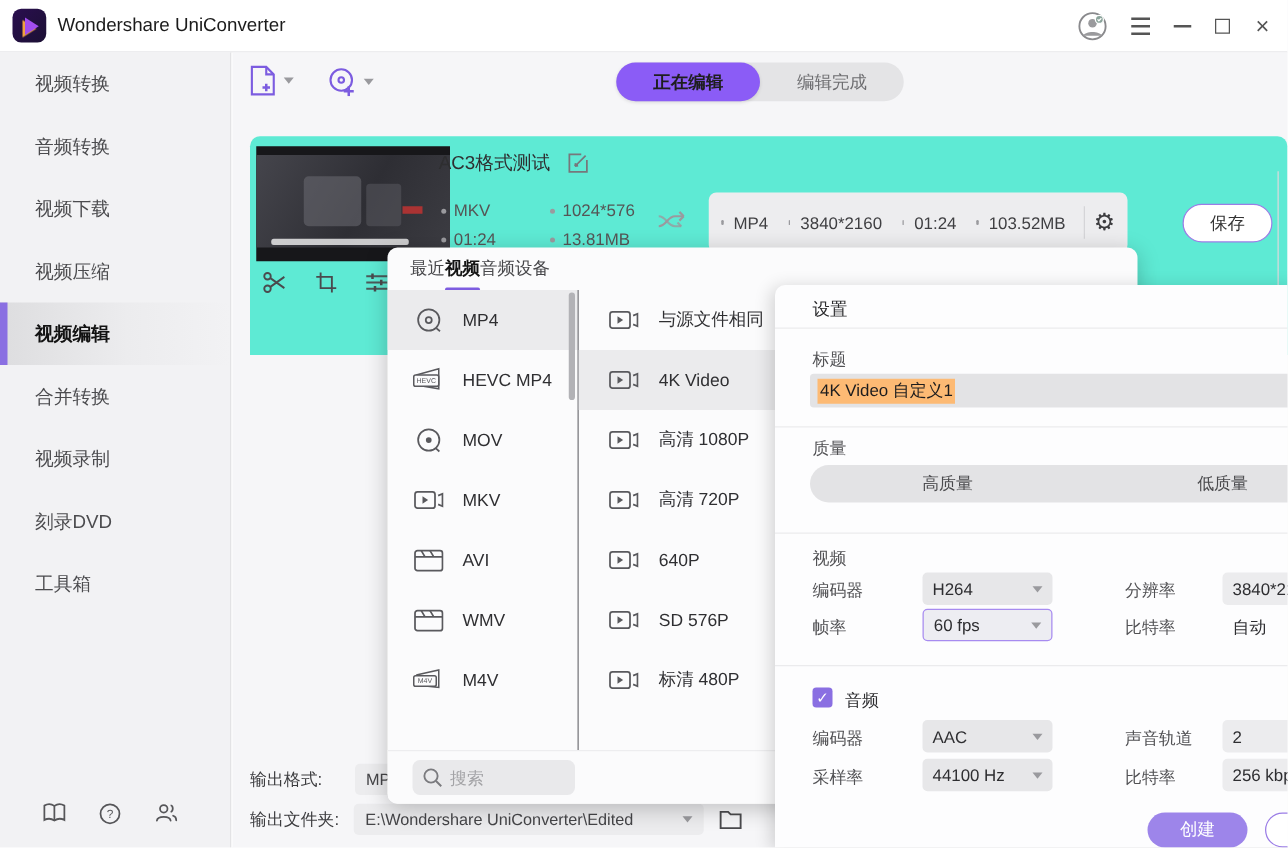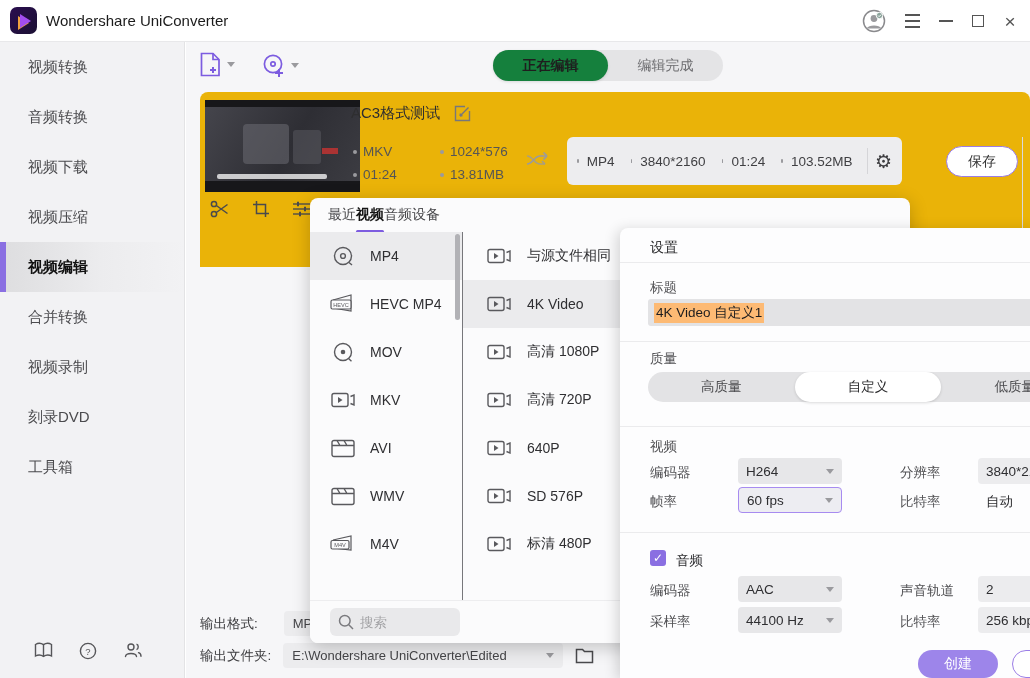--- a/index.html
+++ b/index.html
@@ -27,24 +27,24 @@
   .side-item.sel { font-weight:bold; color:#121212; background:linear-gradient(to right,#dddddf 0%,#ececee 55%,#f2f2f4 100%); }
   .side-item.sel .accent { position:absolute; left:0; top:0; width:6px; height:50px; background:#8a6fe2; }
   #side-foot { position:absolute; left:0; bottom:18px; width:185px; display:flex; gap:26px; padding-left:34px; color:#565659; }
 
   
   #main { position:absolute; left:186px; top:42px; width:844px; height:636px; background:#f6f6f8; }
   .tool-ic { position:absolute; color:#7c5ce0; display:flex; align-items:center; gap:5px; cursor:pointer; }
   .chev { width:0; height:0; border-left:4px solid transparent; border-right:4px solid transparent; border-top:5px solid #9a9a9e; }
   #tabs-pill { position:absolute; left:307px; top:8px; width:230px; height:31px; border-radius:16px; background:#e4e4e6; display:flex; }
   .pill-seg { flex:1; display:flex; align-items:center; justify-content:center; font-size:14px; color:#6d6d70; border-radius:16px; cursor:pointer; }
-  .pill-seg.sel { background:#15803d; color:#1e1e1e; font-weight:bold; box-shadow:0 1px 3px rgba(0,0,0,.12); }
-
-  
-  #file-card { position:absolute; left:14px; top:50px; width:830px; height:175px; background:#eab308; border-radius:8px 8px 0 0; }
+  .pill-seg.sel { background:#8b5cf6; color:#1e1e1e; font-weight:bold; box-shadow:0 1px 3px rgba(0,0,0,.12); }
+
+  
+  #file-card { position:absolute; left:14px; top:67px; width:830px; height:175px; background:#5eead4; border-radius:8px 8px 0 0; }
   #thumb { position:absolute; left:5px; top:8px; width:155px; height:92px; background:#17171a; overflow:hidden; }
   #thumb .frame { position:absolute; left:0; top:7px; right:0; bottom:11px; background:linear-gradient(120deg,#45454c,#2e2e34 55%,#3c3c42); }
   #thumb .blob1 { position:absolute; left:38px; top:24px; width:46px; height:40px; background:#6c6c72; opacity:.55; border-radius:4px; }
   #thumb .blob2 { position:absolute; left:88px; top:30px; width:28px; height:34px; background:#55555c; opacity:.6; border-radius:3px; }
   #thumb .red { position:absolute; right:22px; top:48px; width:16px; height:6px; background:#a33; }
   #thumb .sub { position:absolute; left:12px; bottom:13px; width:110px; height:5px; background:rgba(255,255,255,.75); border-radius:2px; }
   #thumb-tools { position:absolute; left:10px; top:108px; display:flex; gap:22px; color:#4a4a4d; }
   .file-title { position:absolute; left:151px; top:12px; font-size:15px; color:#2e2e30; display:flex; align-items:center; gap:14px; }
   .meta { position:absolute; font-size:13.5px; color:#555; display:flex; align-items:center; gap:6px; }
   .dot { width:4px; height:4px; border-radius:2px; background:#9a9a9e; display:inline-block; }
@@ -477,21 +477,20 @@
 
     <div class="s-lab" style="left:30px;top:51px;">标题</div>
     <div id="title-input">
       <span class="selhl">4K Video 自定义1</span>
     </div>
     <div class="s-div" style="top:113px;"></div>
 
     <div class="s-lab" style="left:30px;top:122px;">质量</div>
     <div id="quality-seg">
       <div class="q-seg">高质量</div>
-      <div class="q-seg sel">自定义</div>
       <div class="q-seg">低质量</div>
     </div>
     <div class="s-div" style="top:198px;"></div>
 
     <div class="s-lab" style="left:30px;top:210px;">视频</div>
     <div class="s-lab" style="left:30px;top:236px;">编码器</div>
     <div class="dd" style="left:118px;top:230px;">
       <span>H264</span>
         <span class="chev"></span>
     </div>

